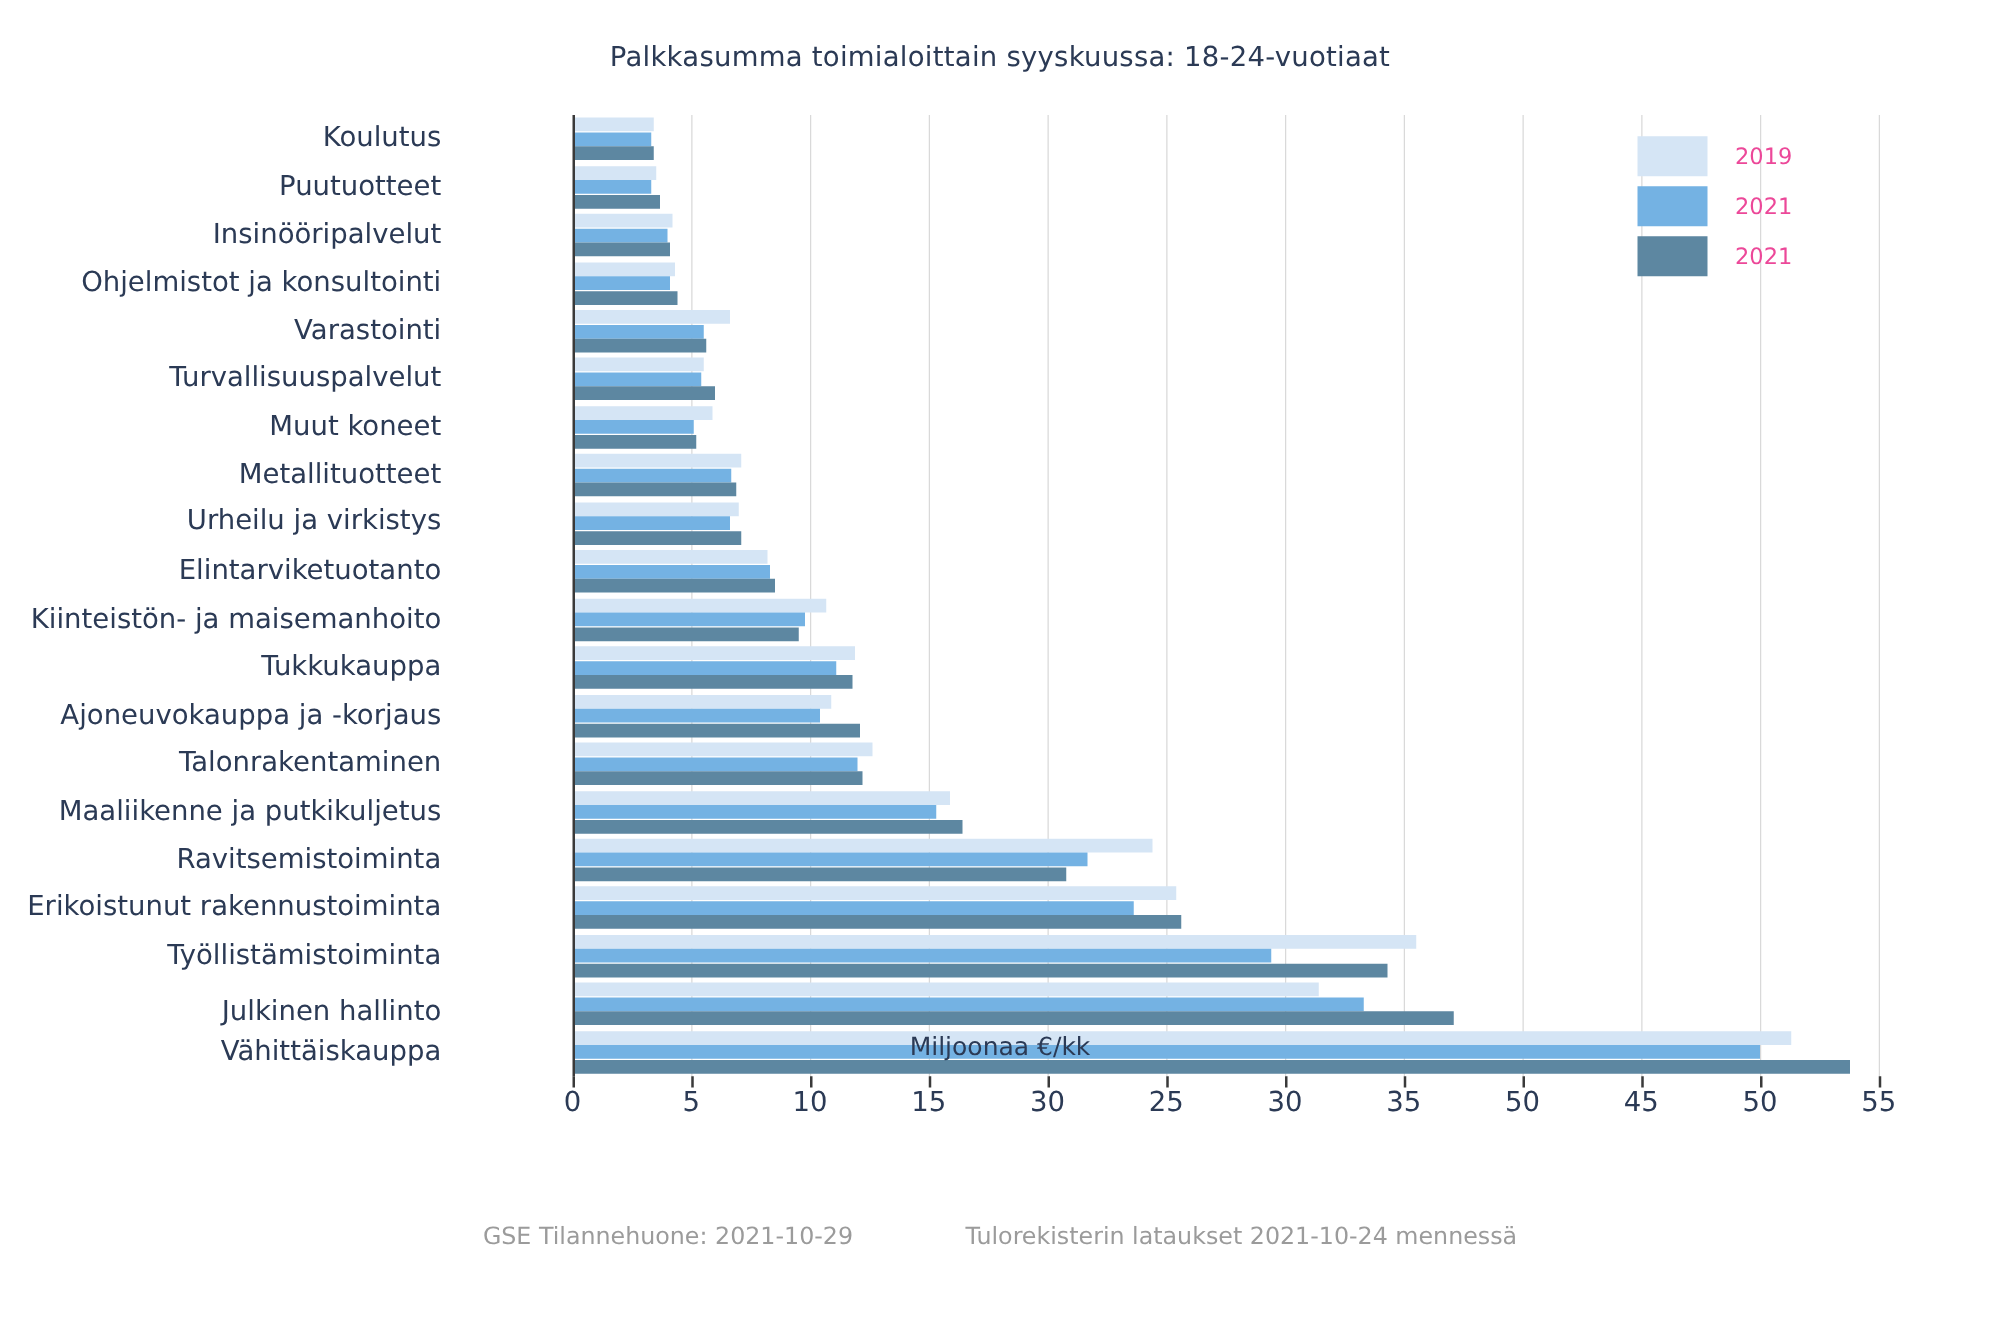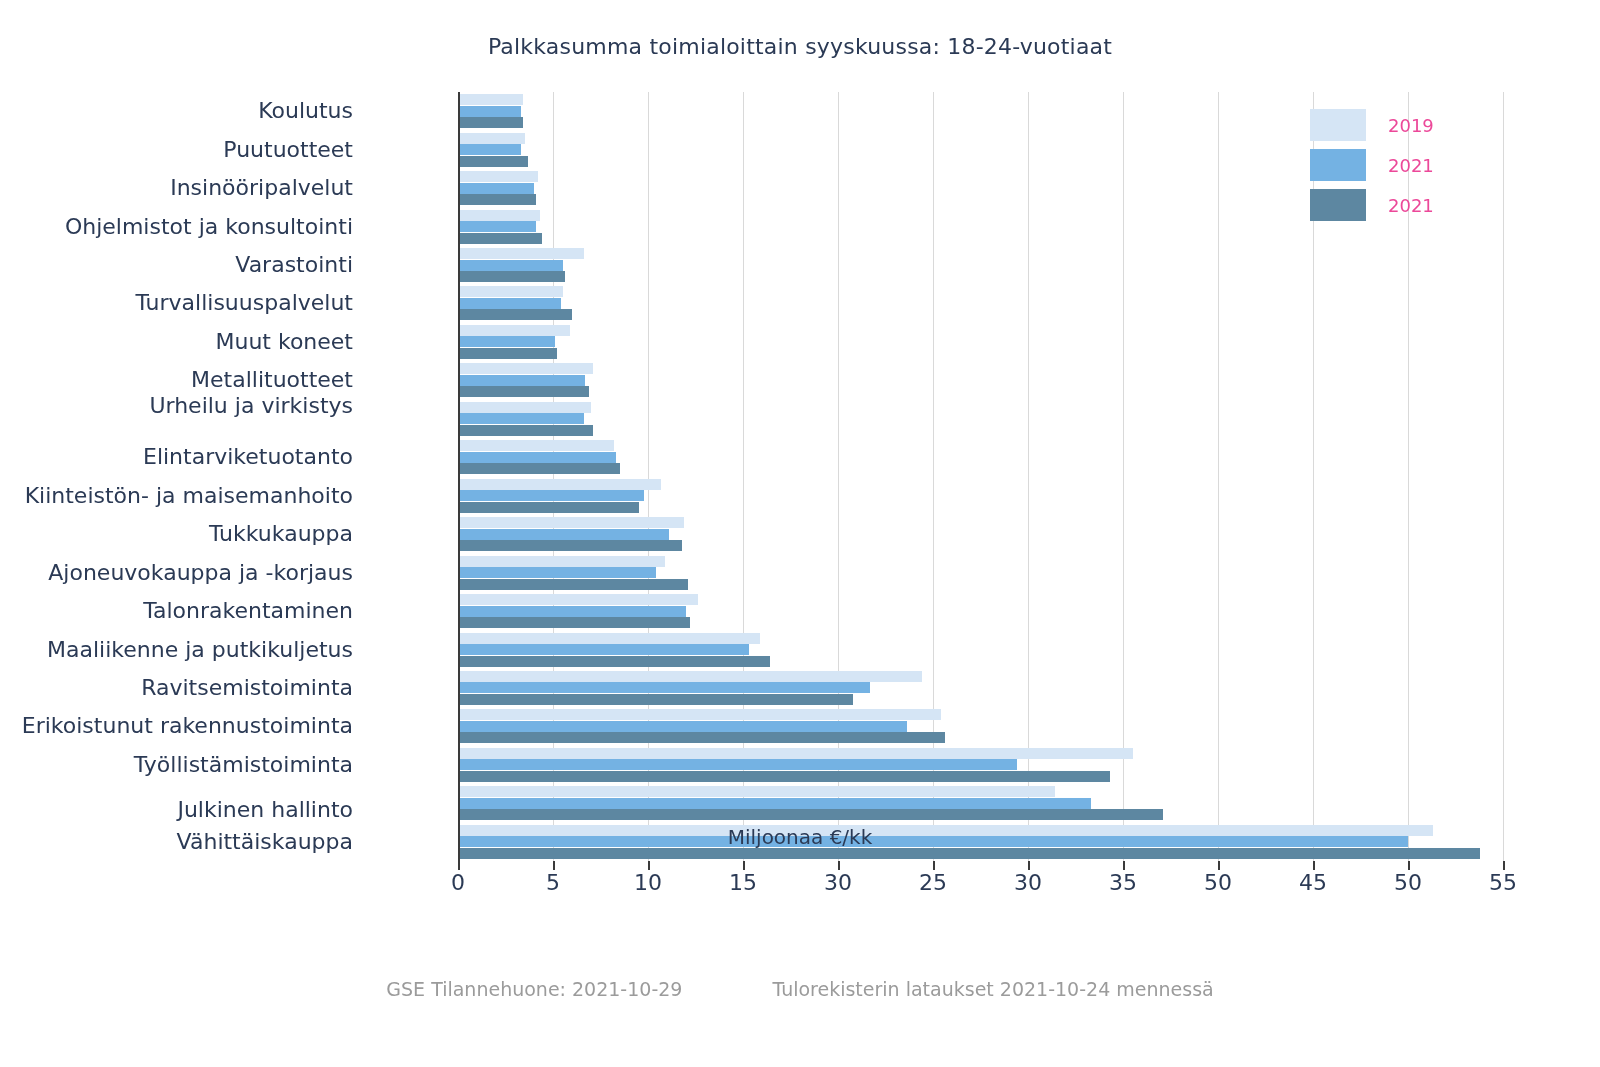--- a/index.html
+++ b/index.html
@@ -223,21 +223,21 @@
         <div class="bar y2019" title="Metallituotteet 2019: 7" style="top: 0px; width: 133px;"></div>
         <div class="bar y2020" title="Metallituotteet 2020: 6.6" style="top: 11.5px; width: 125.4px;"></div>
         <div class="bar y2021" title="Metallituotteet 2021: 6.8" style="top: 23px; width: 129.2px;"></div>
       </div>
       <div class="cat-label" style="top: 277.375px;">Metallituotteet</div>
       <div class="bargroup" style="top: 309.825px; height: 34px;">
         <div class="bar y2019" title="Urheilu ja virkistys 2019: 6.9" style="top: 0px; width: 131.1px;"></div>
         <div class="bar y2020" title="Urheilu ja virkistys 2020: 6.5" style="top: 11.5px; width: 123.5px;"></div>
         <div class="bar y2021" title="Urheilu ja virkistys 2021: 7" style="top: 23px; width: 133px;"></div>
       </div>
-      <div class="cat-label" style="top: 303px;">Urheilu ja virkistys</div>
+      <div class="cat-label" style="top: 314px;">Urheilu ja virkistys</div>
       <div class="bargroup" style="top: 348.275px; height: 34px;">
         <div class="bar y2019" title="Elintarviketuotanto 2019: 8.1" style="top: 0px; width: 153.9px;"></div>
         <div class="bar y2020" title="Elintarviketuotanto 2020: 8.2" style="top: 11.5px; width: 155.8px;"></div>
         <div class="bar y2021" title="Elintarviketuotanto 2021: 8.4" style="top: 23px; width: 159.6px;"></div>
       </div>
       <div class="cat-label" style="top: 354.275px;">Elintarviketuotanto</div>
       <div class="bargroup" style="top: 386.725px; height: 34px;">
         <div class="bar y2019" title="Kiinteistön- ja maisemanhoito 2019: 10.6" style="top: 0px; width: 201.4px;"></div>
         <div class="bar y2020" title="Kiinteistön- ja maisemanhoito 2020: 9.7" style="top: 11.5px; width: 184.3px;"></div>
         <div class="bar y2021" title="Kiinteistön- ja maisemanhoito 2021: 9.4" style="top: 23px; width: 178.6px;"></div>

